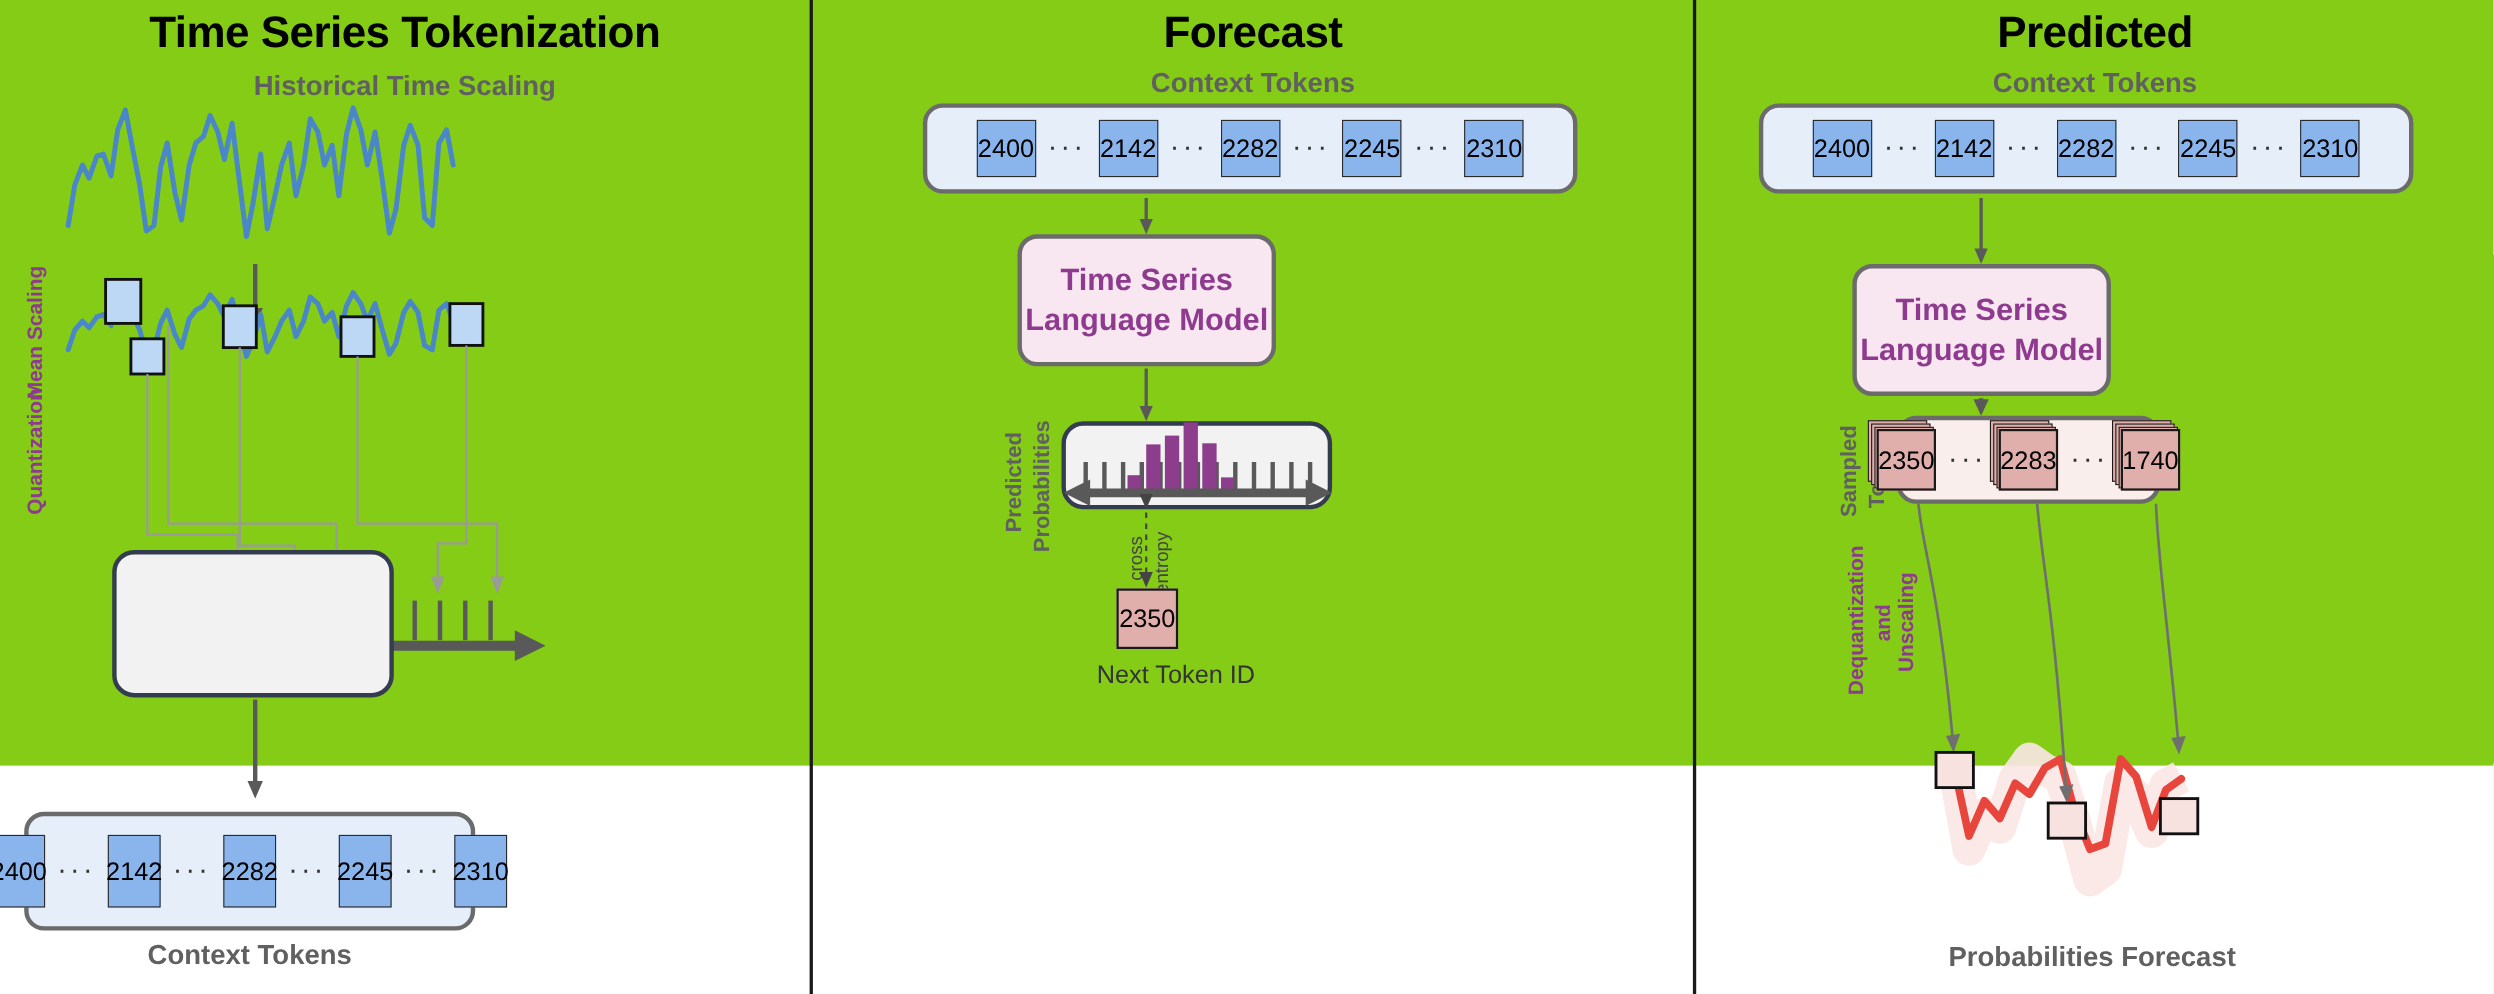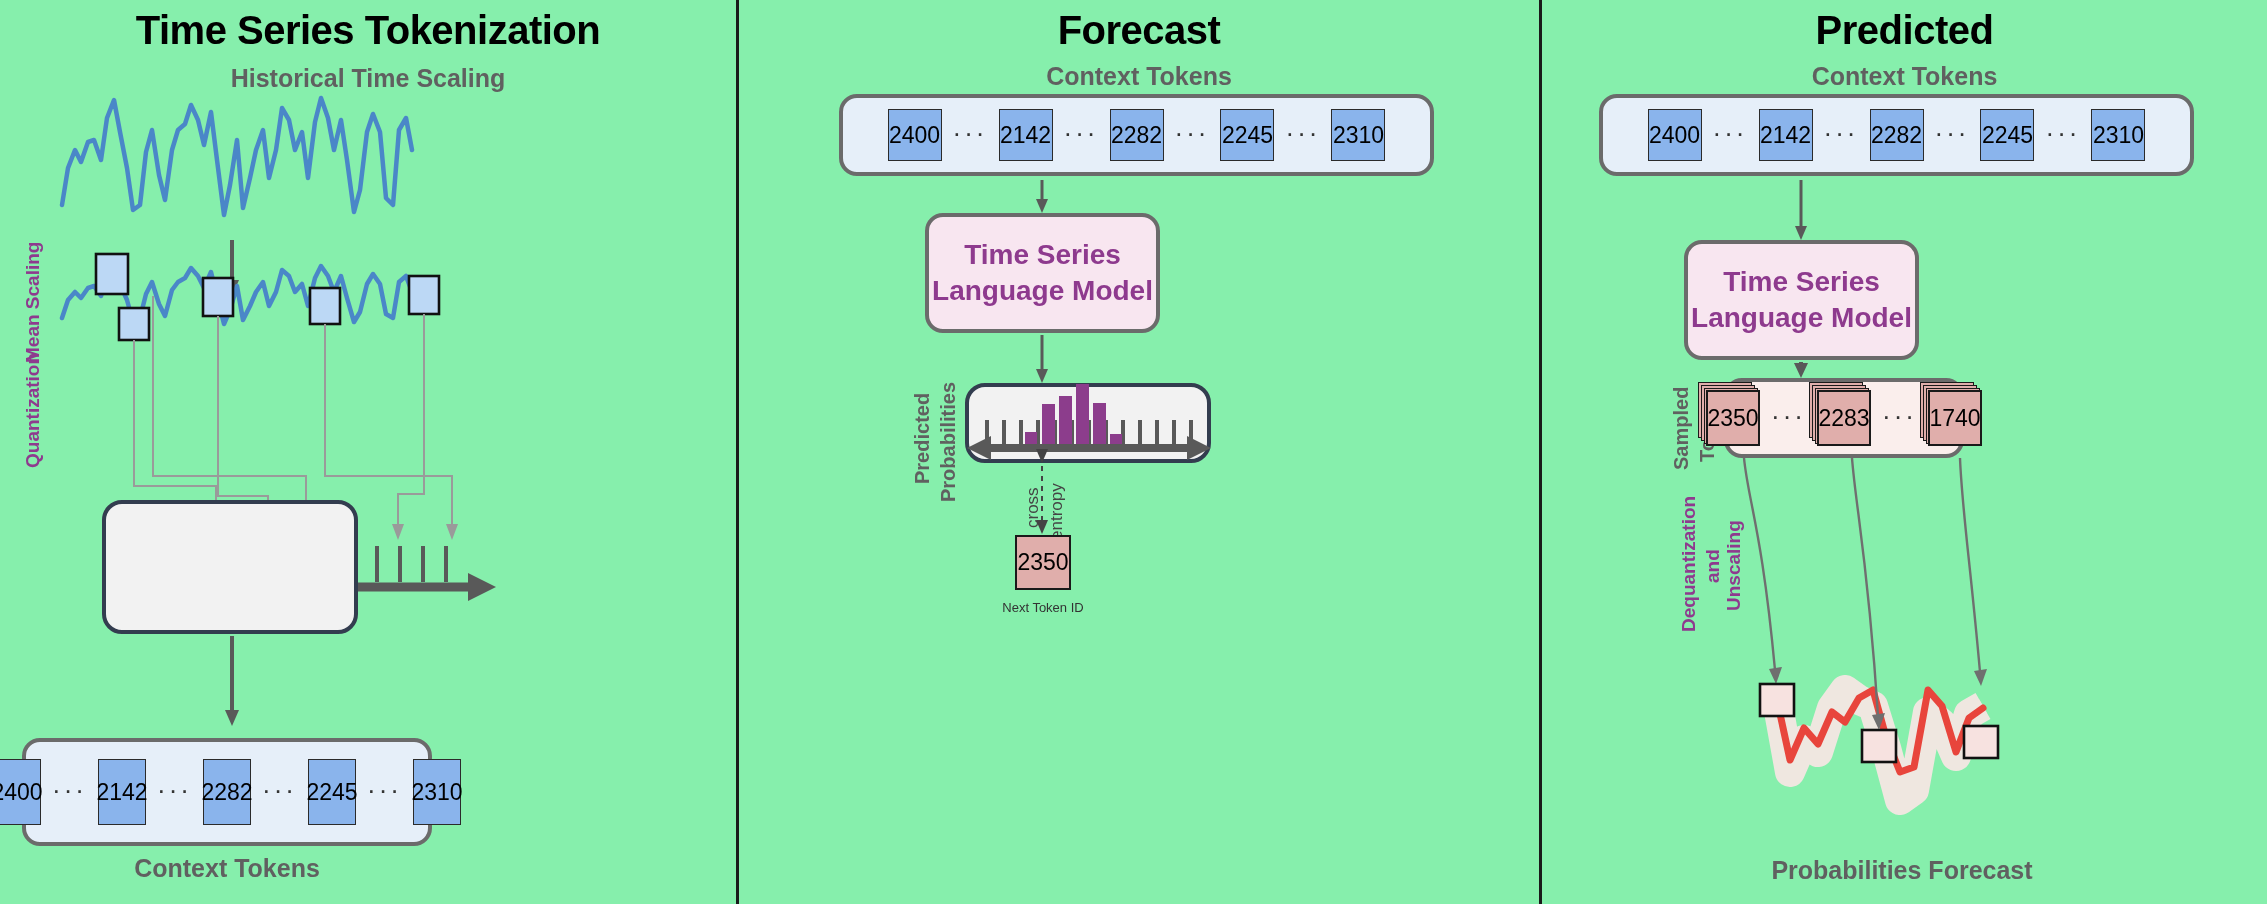--- a/index.html
+++ b/index.html
@@ -1,17 +1,17 @@
 <!DOCTYPE html>
 <html><head>
 <meta charset="utf-8">
 <style>
   html,body{margin:0;padding:0;background:#ffffff;}
   body{width:2267px;height:904px;font-family:"Liberation Sans",sans-serif;overflow:hidden;}
-  .stage{position:relative;width:2267px;height:904px;background:#86efac;}
+  .stage{position:relative;width:2267px;height:696px;background:#84cc16;}
 
   .divider{position:absolute;top:0;width:3px;height:904px;background:#1a1a1a;}
   #div1{left:736px;}
   #div2{left:1539px;}
 
   .panel{position:absolute;top:0;height:904px;}
   #panel1{left:0;width:736px;}
   #panel2{left:739px;width:800px;}
   #panel3{left:1542px;width:725px;}
 
@@ -72,21 +72,21 @@
   .stok-shadow{position:absolute;box-sizing:border-box;background:#e0aeab;border:1.5px solid #1a1a1a;}
   .stok{
     position:relative;box-sizing:border-box;background:#e0aeab;border:2px solid #1a1a1a;
     display:flex;align-items:center;justify-content:center;font-size:23px;color:#000;
   }
 
   .ntok{
     position:absolute;box-sizing:border-box;background:#e0aeab;border:2px solid #1a1a1a;
     display:flex;align-items:center;justify-content:center;font-size:23px;color:#000;
   }
-  .caption{position:absolute;text-align:center;font-size:13px;color:#333;}
+  .caption{position:absolute;text-align:right;font-size:23px;color:#333;}
 
   .ce-label{
     position:absolute;color:#444;font-size:17px;
     writing-mode:vertical-rl;transform:rotate(180deg);
   }
   svg{position:absolute;left:0;top:0;overflow:visible;}
 </style>
 </head>
 <body>
 

